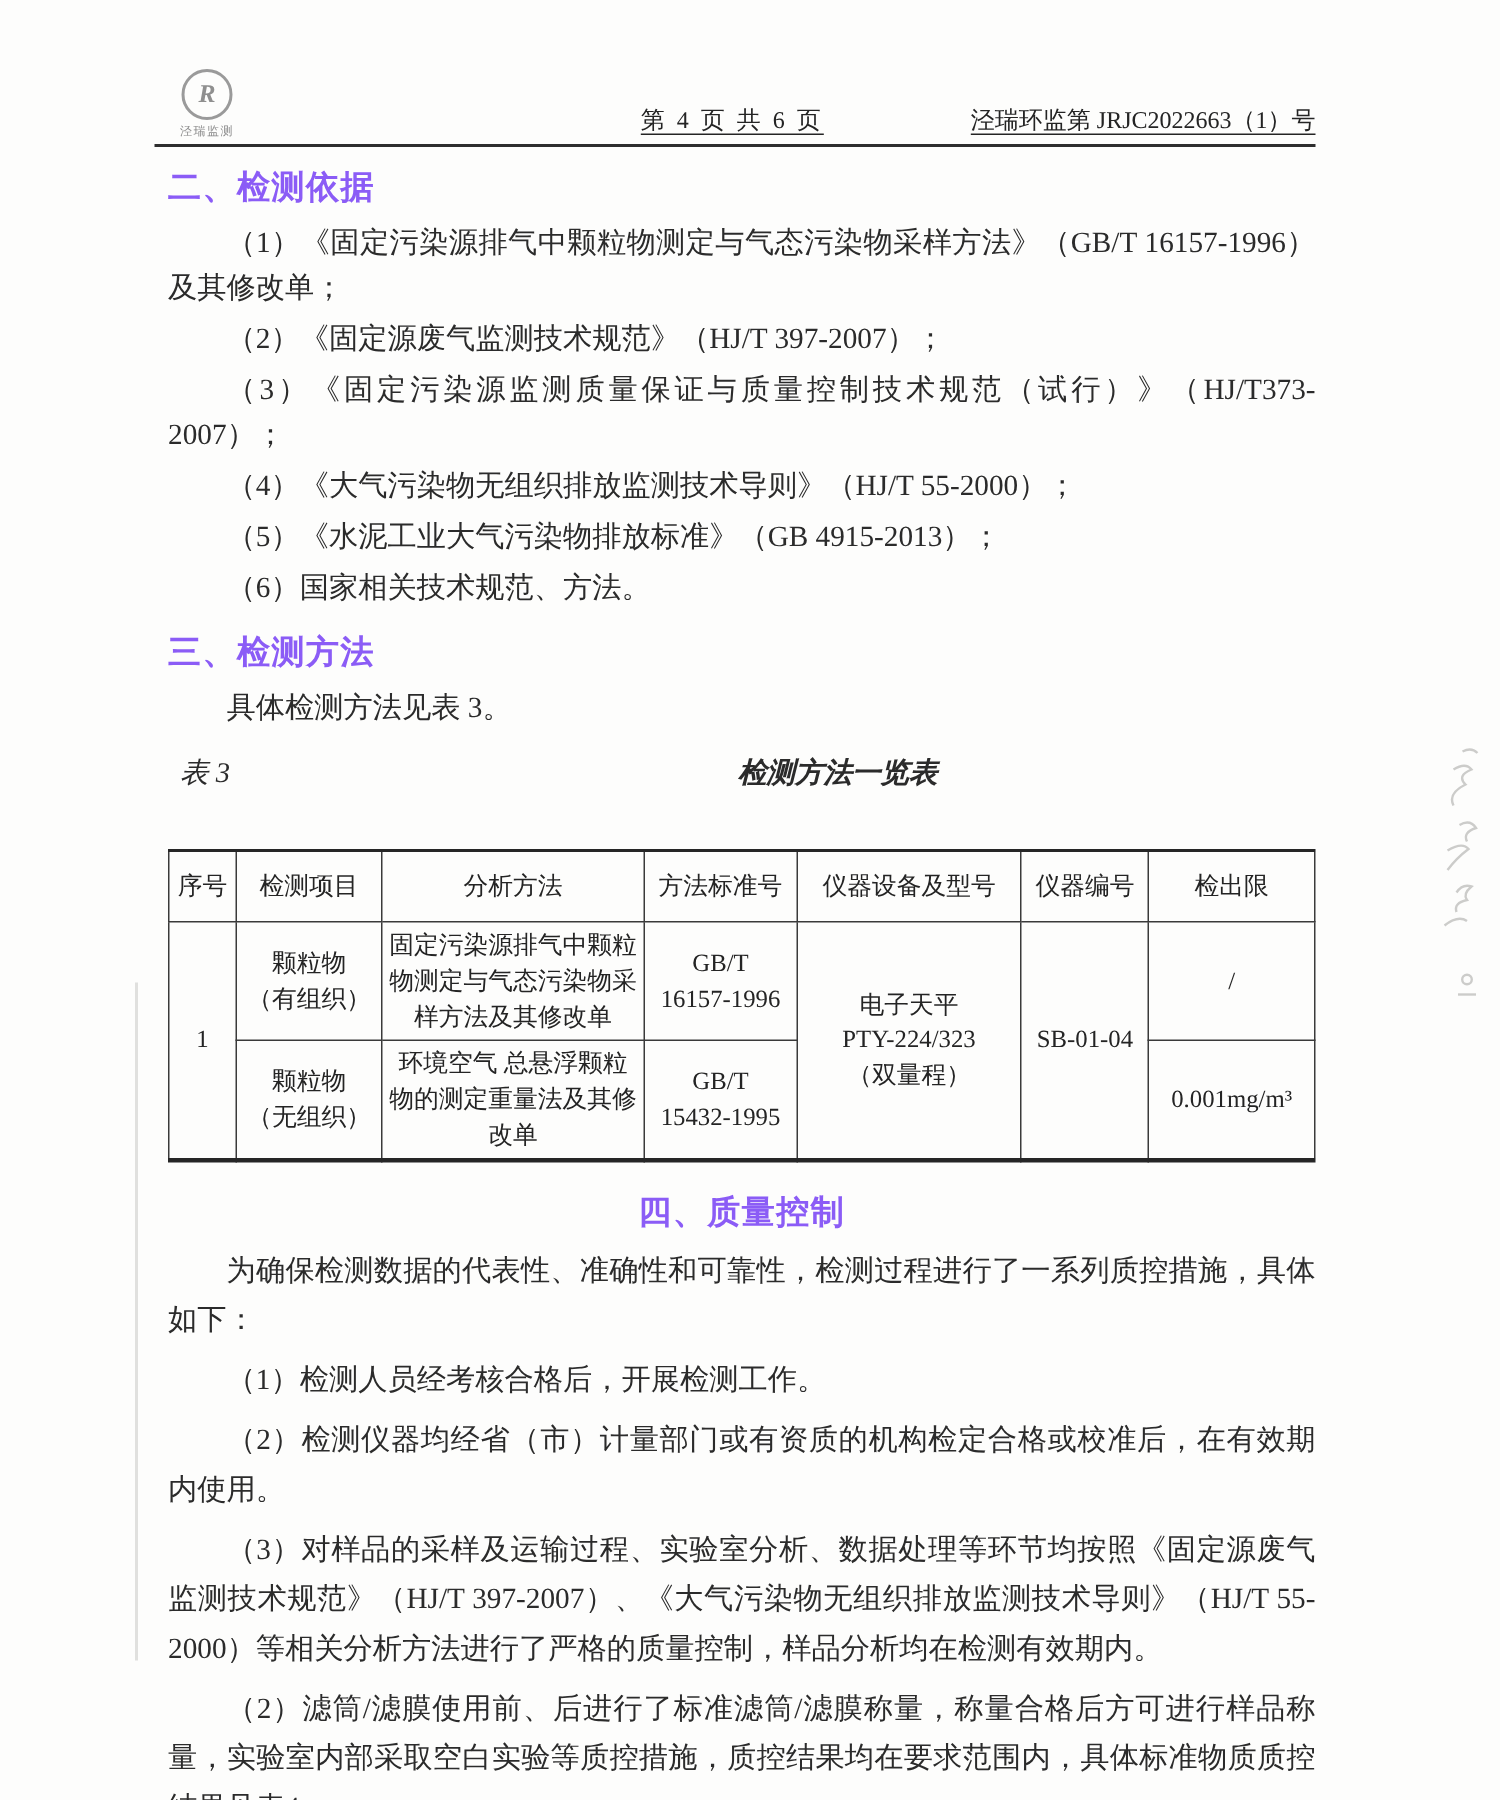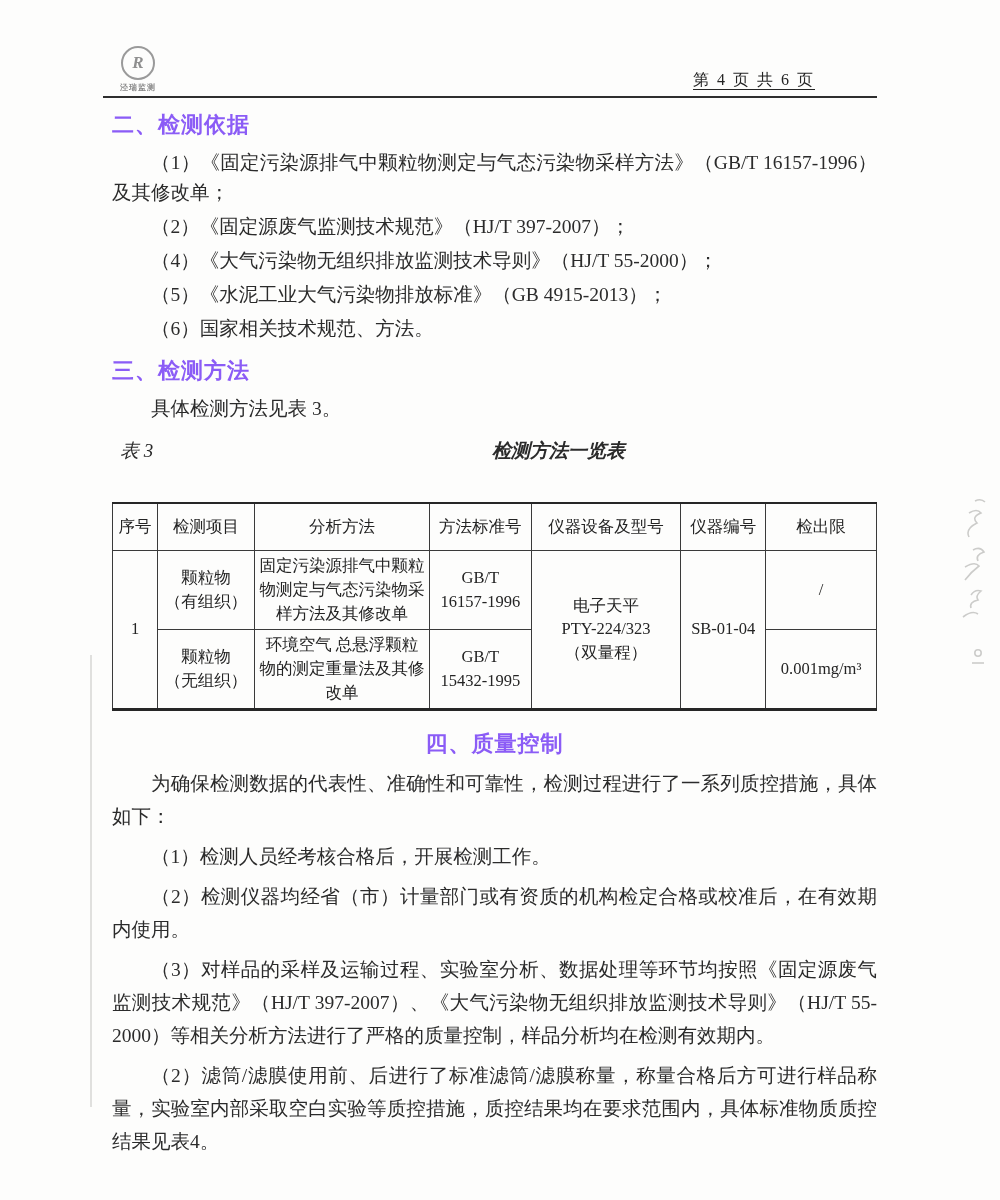--- a/index.html
+++ b/index.html
@@ -22,28 +22,28 @@
     margin-left:-9px; 
     padding-left:9px;
   }
   .logo-wrap{ display:flex; flex-direction:column; align-items:center; margin-left:8px; margin-bottom:-2px;}
   .logo-circle{
     width:30px; height:30px; border-radius:50%;
     border:2.5px solid #9a9a9a; color:#8f8f8f;
     display:flex; align-items:center; justify-content:center;
     font-weight:bold; font-size:17px; font-style:italic;
   }
-  .logo-caption{ font-size:8px; color:#8a8a8a; font-weight:bold; letter-spacing:1px; margin-top:2px; }
+  .logo-caption{ font-size:8px; color:#8a8a8a; font-weight:normal; letter-spacing:1px; margin-top:2px; }
   .hdr-spacer{ flex:1; }
   .hdr-text{
     font-size:16px; color:#242424;
     text-decoration:underline; text-underline-offset:4px;
     white-space:nowrap;
   }
-  .hdr-page{ margin-right:62px; letter-spacing:2px;text-decoration:underline; }
+  .hdr-page{ margin-right:98px; letter-spacing:2px;text-decoration:underline; }
 
   
   h2.sec-title{
     font-size:22px; font-weight:bold; color:#8b5cf6;
     margin:12px 0 8px 0; letter-spacing:1px;
   }
   .para{
     font-size:19.5px; line-height:30px; margin:4px 0;
     text-align:justify; text-indent:2em; color:#2b2b2b;
   }
@@ -90,25 +90,27 @@
 
   <div class="doc-header">
     <div class="logo-wrap">
       <div class="logo-circle">
         <span>R</span>
       </div>
       <div class="logo-caption">泾瑞监测</div>
     </div>
     <div class="hdr-spacer"></div>
     <div class="hdr-text hdr-page">第 4 页 共 6 页</div>
+    <div class="hdr-text">泾瑞环监第 JRJC2022663（1）号</div>
   </div>
 
   <h2 class="sec-title">二、检测依据</h2>
   <p class="para">（1）《固定污染源排气中颗粒物测定与气态污染物采样方法》（GB/T 16157-1996）及其修改单；</p>
   <p class="para">（2）《固定源废气监测技术规范》（HJ/T 397-2007）；</p>
+  <p class="para">（3）《固定污染源监测质量保证与质量控制技术规范（试行）》（HJ/T373-2007）；</p>
   <p class="para">（4）《大气污染物无组织排放监测技术导则》（HJ/T 55-2000）；</p>
   <p class="para">（5）《水泥工业大气污染物排放标准》（GB 4915-2013）；</p>
   <p class="para">（6）国家相关技术规范、方法。</p>
 
   <h2 class="sec-title">三、检测方法</h2>
   <p class="para">具体检测方法见表 3。</p>
 
   <div class="tbl-caption">
     <span class="tbl-label">表 3</span>
     <div class="tbl-title">检测方法一览表</div>

